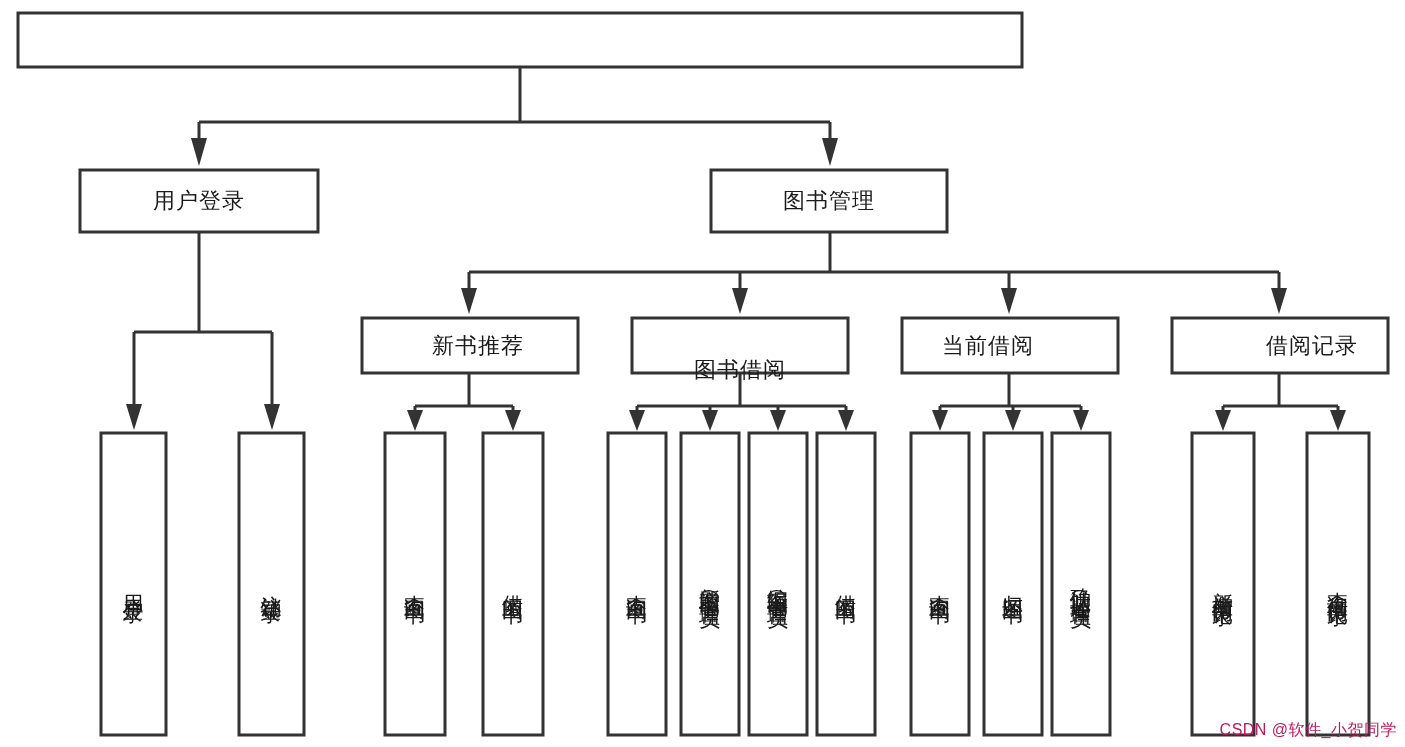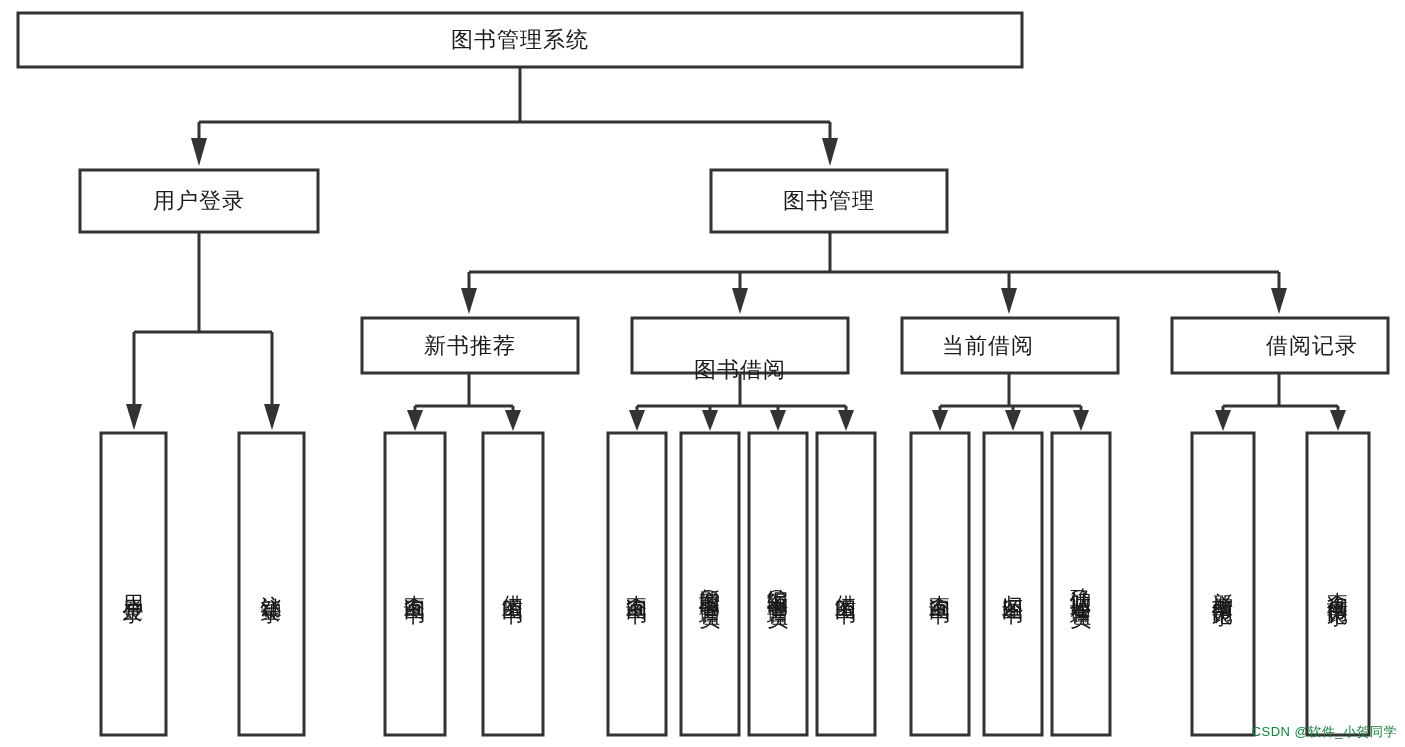--- a/index.html
+++ b/index.html
@@ -67,22 +67,22 @@
     font-size: 22px;
     color: #1a1a1a;
     white-space: nowrap;
     letter-spacing: 1px;
   }
   .watermark {
     position: absolute;
     right: 8px;
     bottom: 6px;
     font-family: "Liberation Sans", "DejaVu Sans", sans-serif;
-    font-size: 13px;
-    color: #15803d;
+    font-size: 16px;
+    color: #be185d;
     white-space: nowrap;
     letter-spacing: 0.5px;
     margin-top: 39px;
   }
 </style>
 </head>
 <body>
 
 <div id="diagram-root">
 
@@ -176,30 +176,27 @@
     <rect class="node-rect" id="rect-leaf-5" x="681" y="433" width="58" height="302"></rect>
     <rect class="node-rect" id="rect-leaf-6" x="749" y="433" width="58" height="302"></rect>
     <rect class="node-rect" id="rect-leaf-7" x="817" y="433" width="58" height="302"></rect>
     <rect class="node-rect" id="rect-leaf-8" x="911" y="433" width="58" height="302"></rect>
     <rect class="node-rect" id="rect-leaf-9" x="984" y="433" width="58" height="302"></rect>
     <rect class="node-rect" id="rect-leaf-10" x="1052" y="433" width="58" height="302"></rect>
     <rect class="node-rect" id="rect-leaf-11" x="1192" y="433" width="62" height="302"></rect>
     <rect class="node-rect" id="rect-leaf-12" x="1307" y="433" width="62" height="302"></rect>
   </svg>
 
-  <div class="hlabel-wrap" id="lbl-root" style="left: 18px; top: 13px; width: 1004px; height: 54px;">
-    <span class="hlabel-text">图书管理系统</span>
-  </div>
   <div class="hlabel-wrap" id="lbl-l2-0" style="left: 80px; top: 170px; width: 238px; height: 62px;">
     <span class="hlabel-text">用户登录</span>
   </div>
   <div class="hlabel-wrap" id="lbl-l2-1" style="left: 711px; top: 170px; width: 236px; height: 62px; align-items: center;">
     <span class="hlabel-text">图书管理</span>
   </div>
-  <div class="hlabel-wrap" id="lbl-l3-0" style="left: 362px; top: 318px; width: 216px; height: 55px;">
+  <div class="hlabel-wrap" id="lbl-l3-0" style="left: 362px; top: 318px; width: 216px; height: 55px; padding-left: 8px;">
     <span class="hlabel-text">新书推荐</span>
   </div>
   <div class="hlabel-wrap" id="lbl-l3-1" style="left: 632px; top: 318px; width: 216px; height: 55px; margin-top: 24px;">
     <span class="hlabel-text">图书借阅</span>
   </div>
   <div class="hlabel-wrap" id="lbl-l3-2" style="left: 902px; top: 318px; width: 172px; height: 55px;">
     <span class="hlabel-text">当前借阅</span>
   </div>
   <div class="hlabel-wrap" id="lbl-l3-3" style="left: 1195px; top: 318px; width: 216px; height: 55px; padding-left: 9px;">
     <span class="hlabel-text">借阅记录</span>

